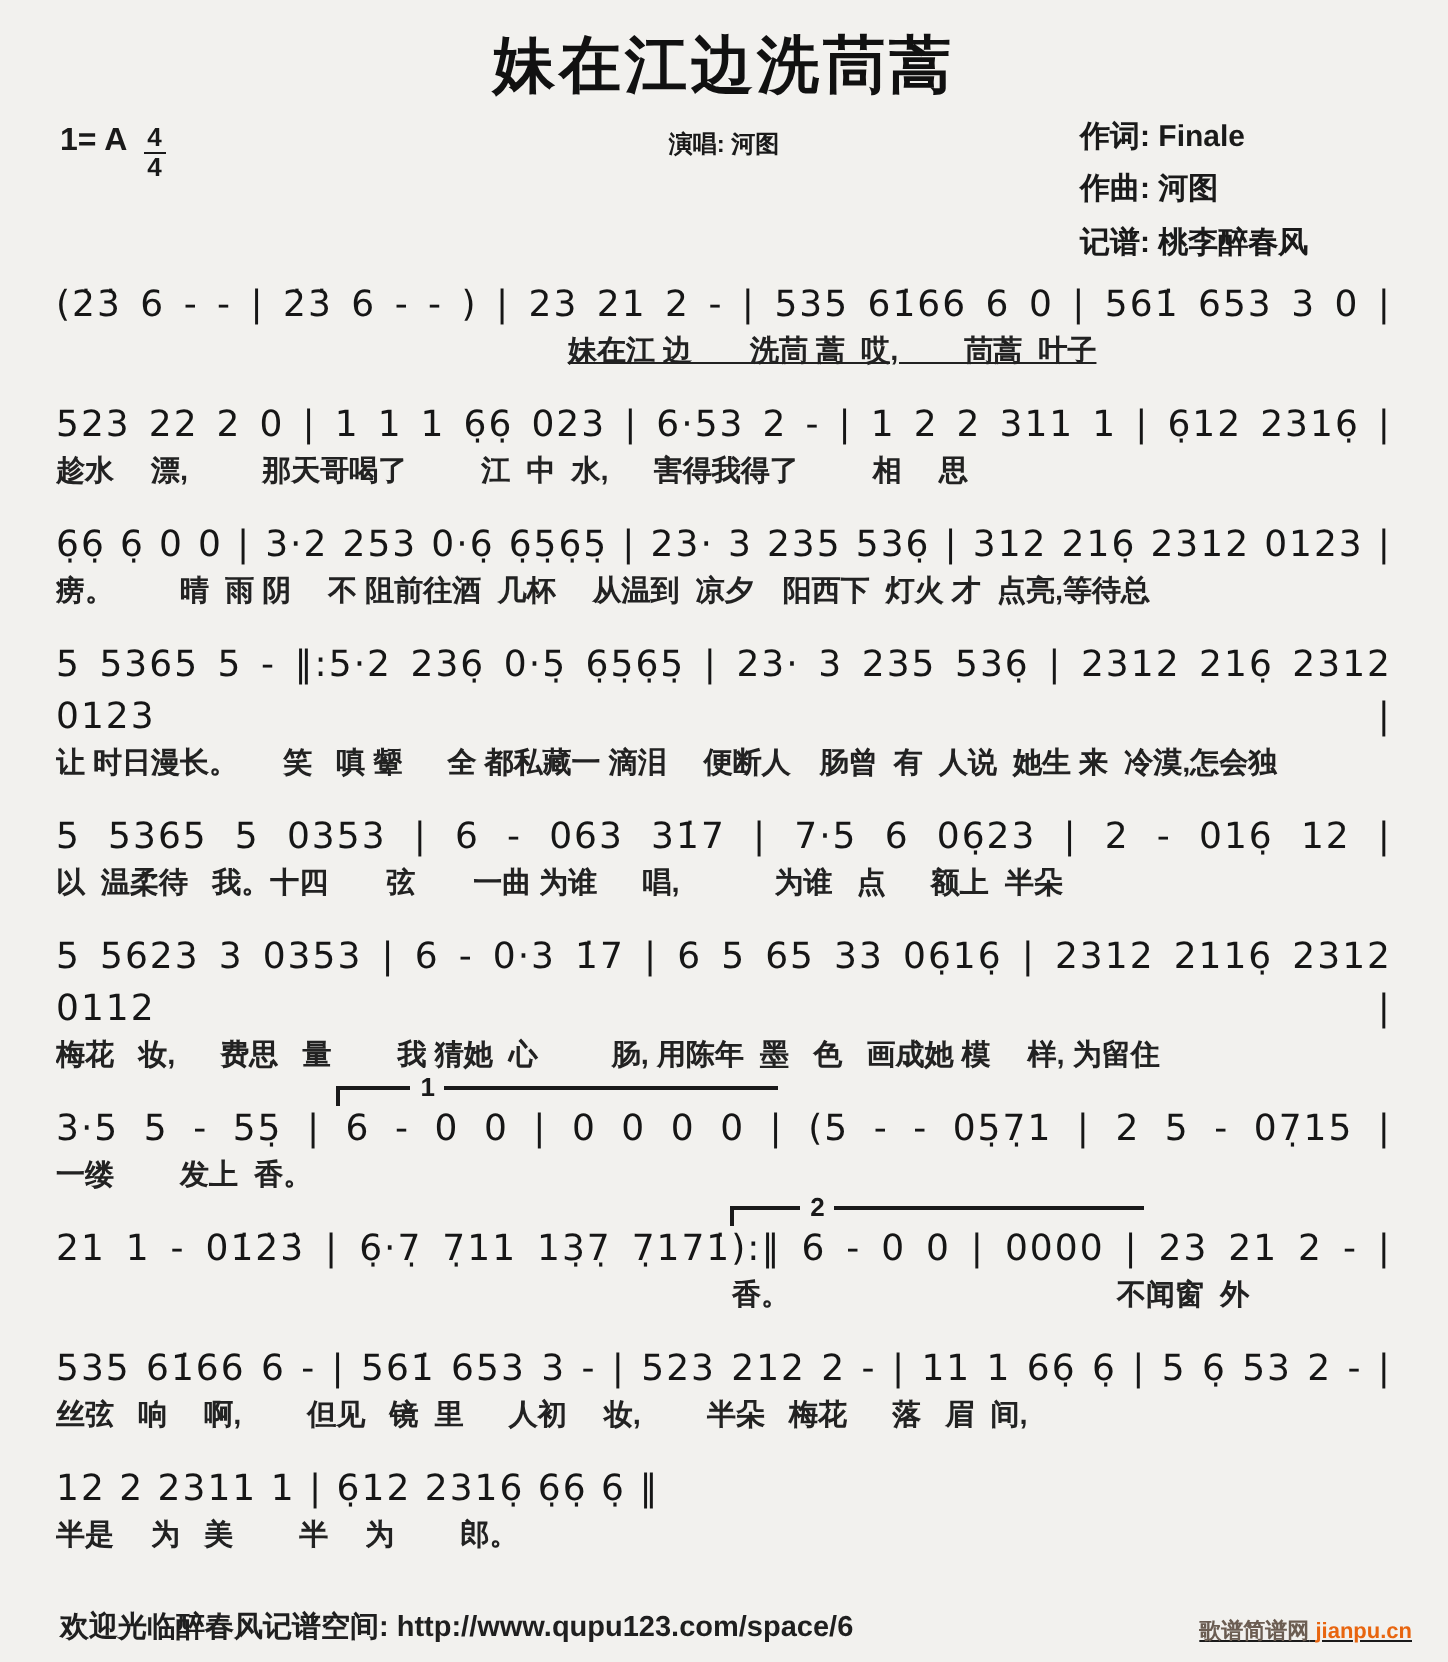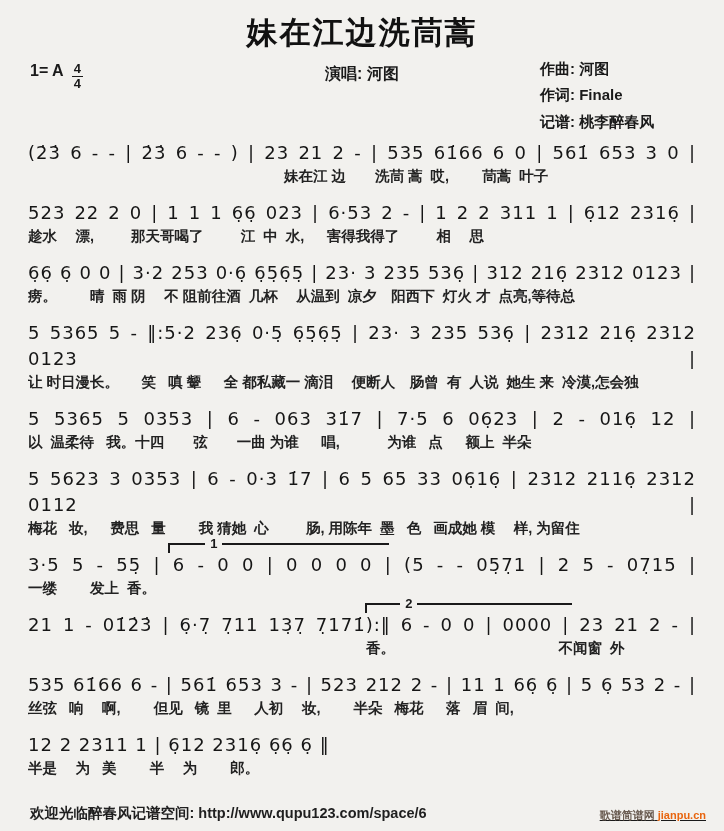--- a/index.html
+++ b/index.html
@@ -16,36 +16,36 @@
     background:var(--bg);overflow:hidden;
   }
   .title{
     text-align:center;font-size:31px;font-weight:bold;
     padding-top:12px;letter-spacing:2px;color:#111;
   }
   .meta{position:relative;height:82px;}
   .keysig{position:absolute;left:30px;top:8px;font-size:16px;font-weight:bold;display:flex;align-items:flex-start;gap:8px;}
   .meter{display:inline-flex;flex-direction:column;align-items:center;font-size:13px;line-height:1.05;font-weight:bold;}
   .meter .m-top{border-bottom:1.5px solid var(--ink);padding:0 2px;}
-  .singer{position:absolute;left:50%;transform:translateX(-50%);top:10px;font-size:16px;font-weight:bold;}
+  .singer{position:absolute;left:50%;transform:translateX(-50%);top:10px;font-size:12px;font-weight:bold;}
   .credits{position:absolute;left:540px;top:2px;font-size:15px;font-weight:bold;line-height:1.75;}
   .score{padding:4px 28px 0 28px;}
   .line{position:relative;margin-bottom:13px;}
   .notes{
     font-family:"DejaVu Sans","Liberation Sans",sans-serif;
     font-size:18px;font-weight:normal;letter-spacing:1px;
     line-height:26px;color:#161616;
     text-align:justify;text-align-last:justify;
   }
   .notes.no-justify{text-align:right;text-align-last:left;}
   .lyrics{
     font-size:14.5px;font-weight:600;line-height:21px;color:#222;
     white-space:pre;overflow:hidden;
   }
-  .lyr-0{padding-left:256px;}
+  .lyr-0{padding-left:256px;text-decoration:underline;}
   .lyr-7{padding-left:338px;}
   .volta{
     position:absolute;top:-9px;height:10px;
     border-top:2px solid var(--ink);border-left:2px solid var(--ink);
   }
   .volta-1{left:21%;width:33%;}
   .volta-2{left:50.5%;width:31%;}
   .volta-num{
     position:absolute;top:-8px;left:16%;
     background:var(--bg);padding:0 5px;
@@ -72,22 +72,22 @@
   <div class="meta">
     <div class="keysig">
       <span>1= A</span>
       <span class="meter">
         <span class="m-top">4</span>
         <span class="m-bot">4</span>
       </span>
     </div>
     <div class="singer">演唱: 河图</div>
     <div class="credits">
+      <div>作词: Finale</div>
       <div>作曲: 河图</div>
-      <div>作词: Finale</div>
       <div>记谱: 桃李醉春风</div>
     </div>
   </div>
 
   <div class="score">
 
     <div class="line">
       <div class="notes">(2̇3̇ 6 - - | 2̇3̇ 6 - - ) | 23 21 2 - | 535 61̇66 6 0 | 561̇ 653 3 0 |</div>
       <div class="lyrics lyr-0">妹在江 边　　洗茼 蒿  哎,　　 茼蒿  叶子</div>
     </div>

